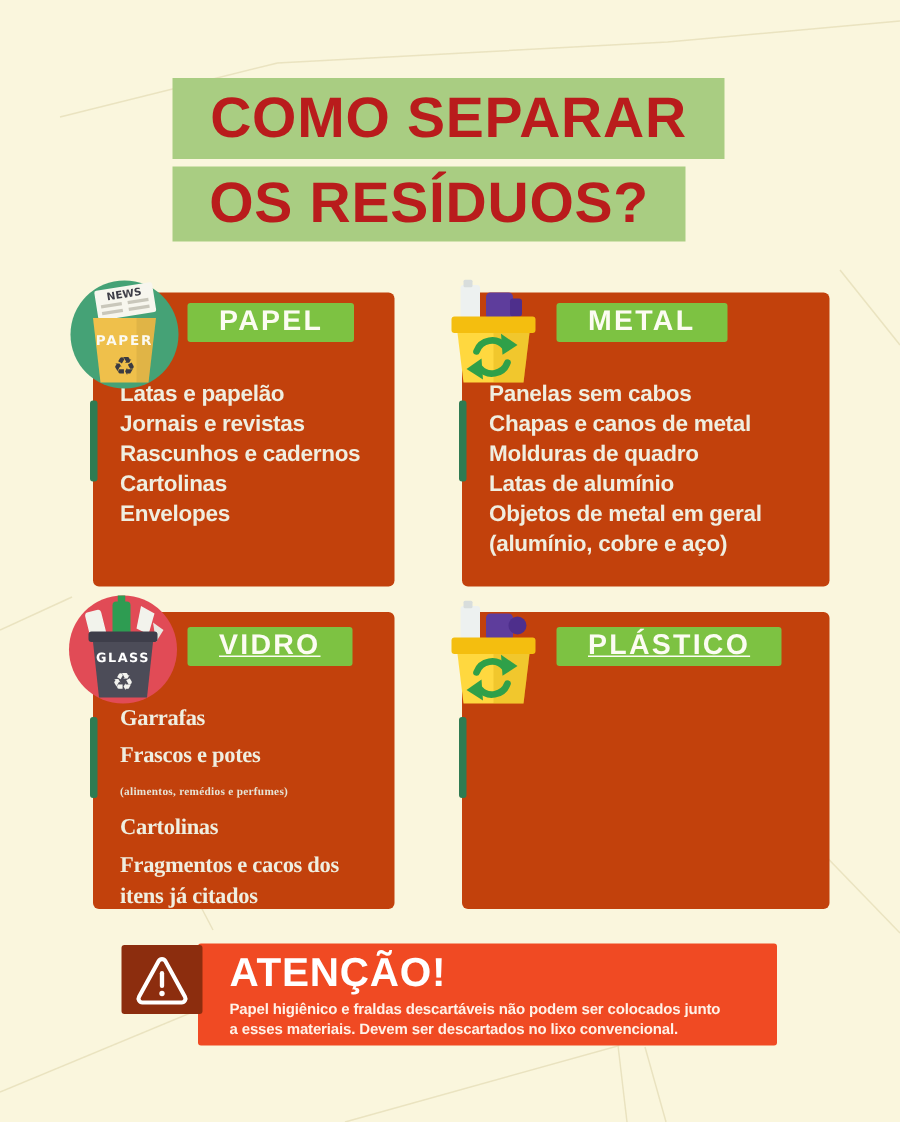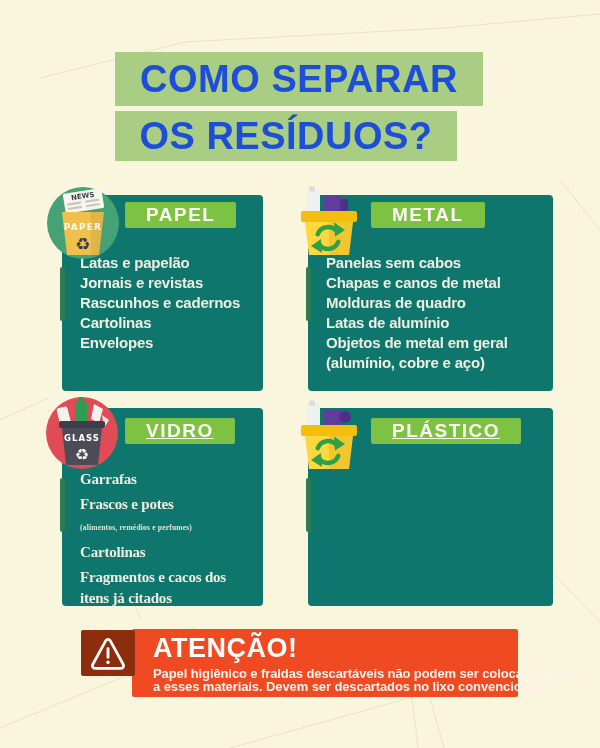--- a/index.html
+++ b/index.html
@@ -11,25 +11,25 @@
   #bg-lines{position:absolute;left:0;top:0;width:600px;height:748px;}
 
   
   .banner{
     position:absolute;left:115px;background:#A9CD82;
     display:flex;align-items:center;justify-content:center;
   }
   #banner1{top:52px;width:368px;height:54px;}
   #banner2{top:111px;width:342px;height:50px;}
   .banner .t{
-    color:#1d4ed8;font-size:38px;font-weight:800;letter-spacing:.5px;white-space:nowrap;
-  }
-
-  
-  .card{position:absolute;background:#0f766e;border-radius:4px;}
+    color:#b91c1c;font-size:38px;font-weight:800;letter-spacing:.5px;white-space:nowrap;
+  }
+
+  
+  .card{position:absolute;background:#c2410c;border-radius:4px;}
   #card-papel   {left:62px; top:195px;width:201px;height:196px;}
   #card-metal   {left:308px;top:195px;width:245px;height:196px;}
   #card-vidro   {left:62px; top:408px;width:201px;height:198px;}
   #card-plastico{left:308px;top:408px;width:245px;height:198px;}
   .accent{position:absolute;left:-2px;width:5px;height:54px;background:#2F7B52;border-radius:2px;}
   .card-top .accent{top:72px;} .card-bottom .accent{top:70px;}
   .chip{
     position:absolute;left:63px;height:26px;line-height:26px;padding:0 21px;
     background:#7DC242;color:#FCFCF2;font-size:19px;font-weight:800;letter-spacing:1.5px;
     border-radius:2px;white-space:nowrap;
@@ -48,21 +48,21 @@
   #icon-papel  {left:45px; top:185px;}
   #icon-metal  {left:300px;top:185px;}
   #icon-vidro  {left:44px; top:395px;}
   #icon-plastico{left:300px;top:399px;}
 
   
   #attention-box{position:absolute;left:132px;top:629px;width:386px;height:68px;background:#F04A23;border-radius:2px;}
   #attention-square{position:absolute;left:81px;top:630px;width:54px;height:46px;background:#8C2D0E;border-radius:2px;
     display:flex;align-items:center;justify-content:center;}
   #attention-title{position:absolute;left:21px;top:4px;color:#FFFFFF;font-size:27px;font-weight:800;letter-spacing:.5px;}
-  .attention-body{position:absolute;left:21px;color:#FFF2E8;font-size:13px;font-weight:bold;letter-spacing:-0.1px;line-height:13px;white-space:nowrap;}
+  .attention-body{position:absolute;left:21px;color:#FFF2E8;font-size:10px;font-weight:bold;letter-spacing:-0.1px;line-height:13px;white-space:nowrap;}
   #attention-body1{top:38px;} #attention-body2{top:51px;}
 
   .svgtext{font-family:"DejaVu Sans", sans-serif;}
 </style>
 </head>
 <body>
 
 <div id="canvas">
 
   <svg id="bg-lines" viewBox="0 0 600 748">

